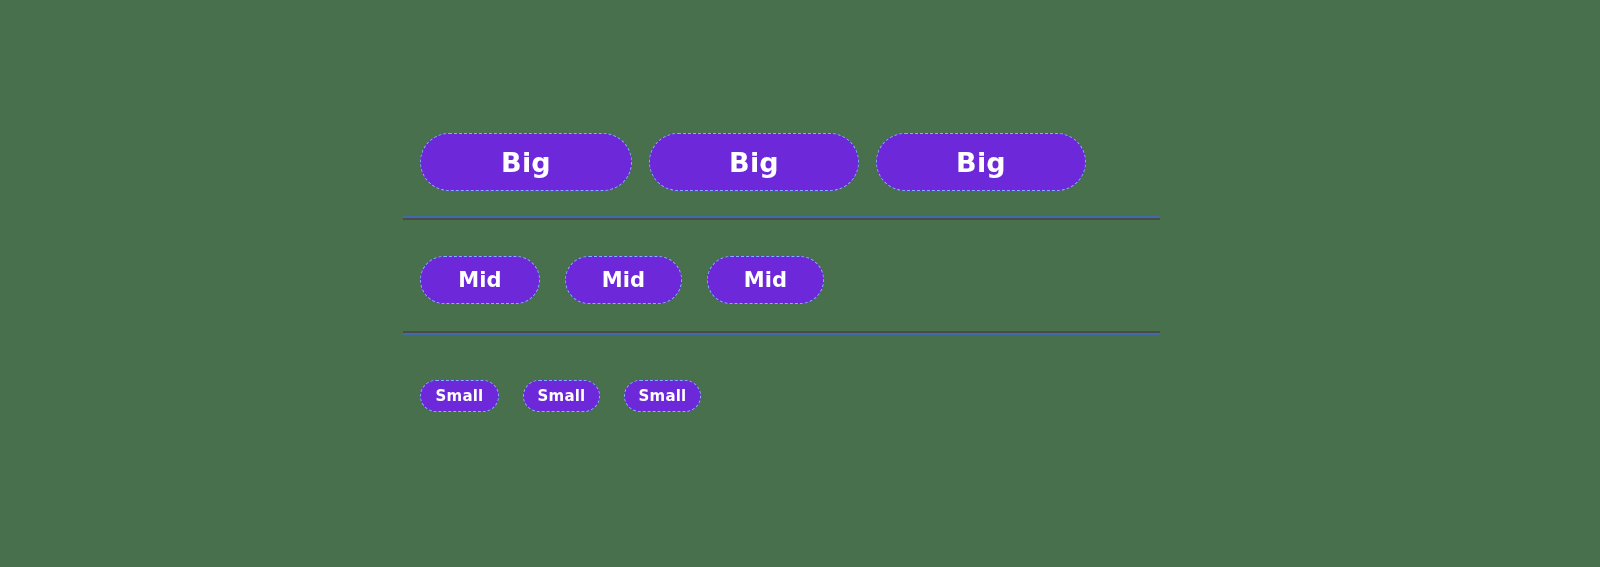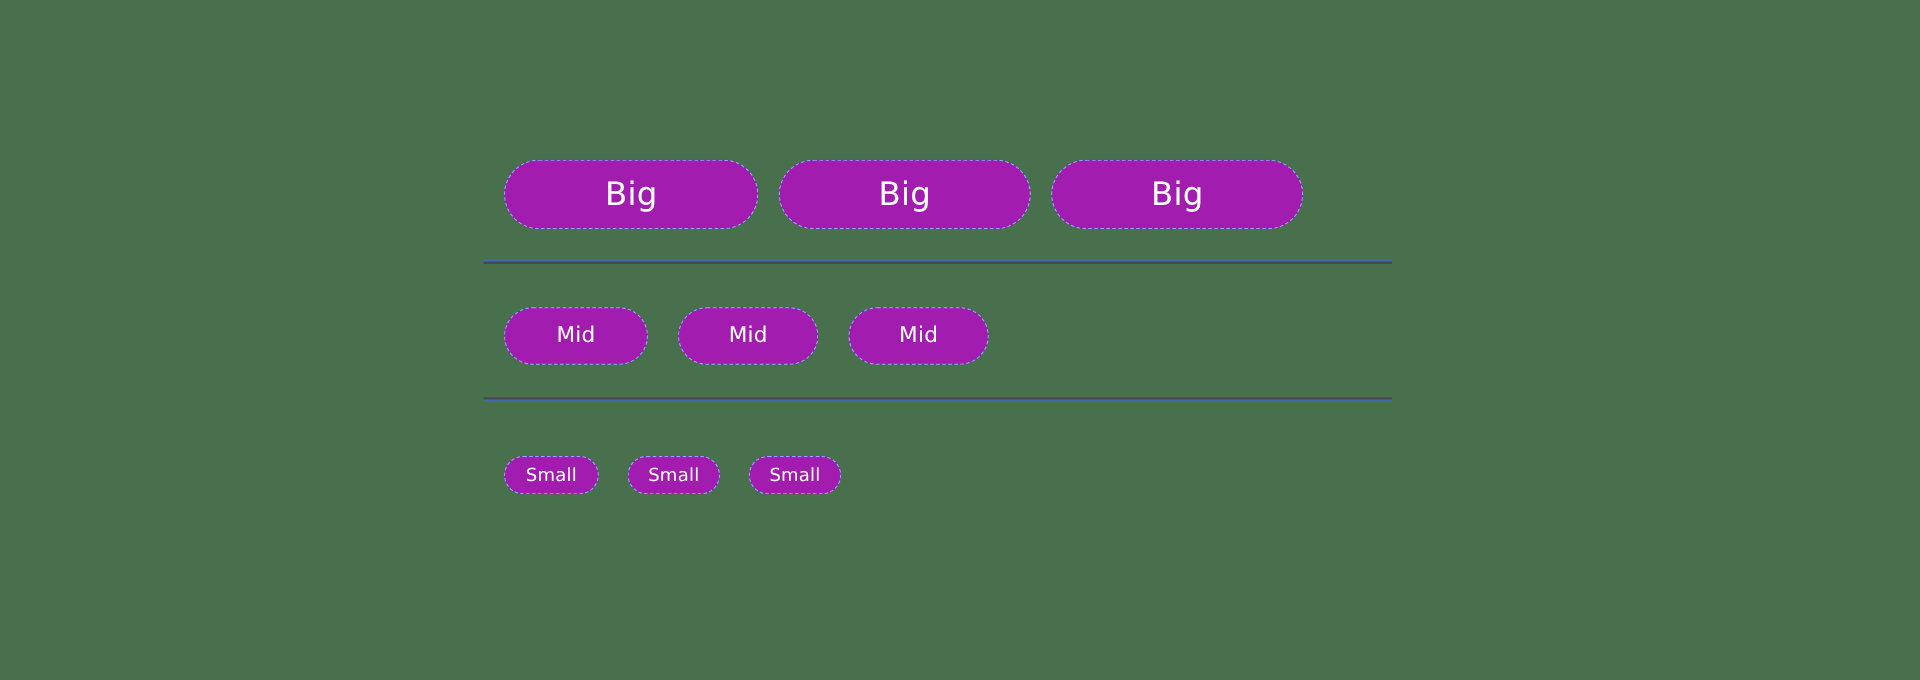--- a/index.html
+++ b/index.html
@@ -35,36 +35,36 @@
 
   .row-big   { top: 133px; gap: 17px; }
   .row-mid   { top: 256px; gap: 25px; }
   .row-small { top: 380px; gap: 24px; }
 
   
   .btn {
     display: inline-flex;
     align-items: center;
     justify-content: center;
-    background: #a21caf;
+    background: #6d28d9;
     color: #ffffff;
     border: 1px dashed #7fb2f7;
     border-radius: 999px;
     font-family: "DejaVu Sans", sans-serif;
-    font-weight: normal;
+    font-weight: bold;
     letter-spacing: 0.2px;
     white-space: nowrap;
     cursor: pointer;
     text-align: center;
     line-height: 1;
     padding: 0;
   }
 
   .btn-big   { height: 58px; font-size: 27px; }
-  .btn-mid   { height: 48px; font-size: 18px; }
+  .btn-mid   { height: 48px; font-size: 21px; }
   .btn-small { height: 32px; font-size: 15px; }
 
   .big-1 { width: 212px; }
   .big-2 { width: 210px; }
   .big-3 { width: 210px; }
 
   .mid-1 { width: 120px; }
   .mid-2 { width: 117px; }
   .mid-3 { width: 117px; }
 

